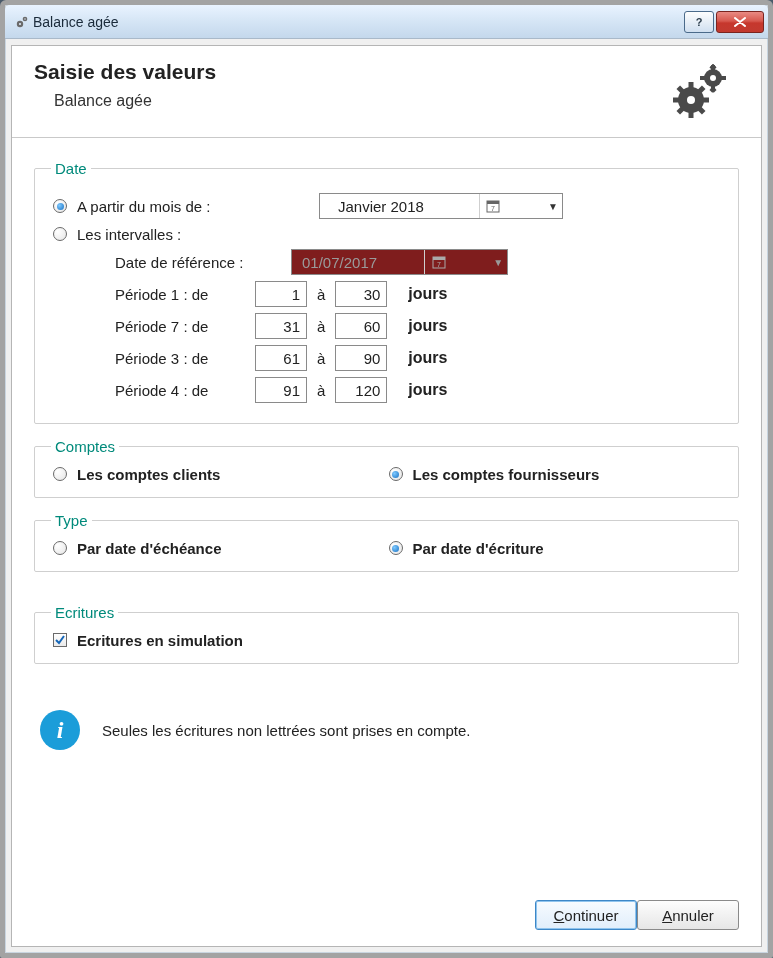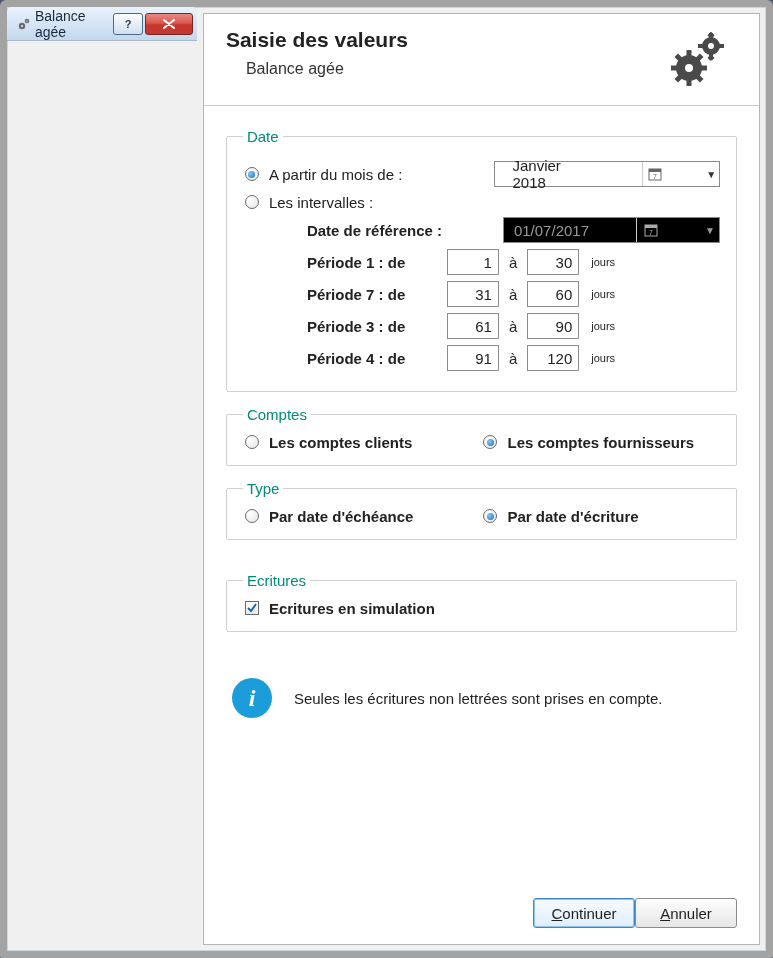--- a/index.html
+++ b/index.html
@@ -10,24 +10,25 @@
     color: #222;
     background: #4a5a6a;
     display:flex;
     align-items:flex-start;
     justify-content:center;
   }
   .window {
     width: 773px;
     height: 958px;
     background: #f0f0f0;
-    border: 7px solid #a3a3a3;
+    border: 5px solid #a3a3a3;
     border-radius: 6px 6px 2px 2px;
     box-shadow: 0 0 0 1px #c9d5e0 inset;
     display:flex;
+    flex-direction:column;
   }
   .titlebar {
     height: 34px;
     background: linear-gradient(to bottom, #e9f3ff 0%, #d5e5f5 50%, #c4d8ec 100%);
     border-bottom: 1px solid #a9b9c9;
     display:flex;
     align-items:center;
     padding: 0 0 0 6px;
     border-radius: 5px 5px 0 0;
   }
@@ -95,29 +96,29 @@
   .check.selected .outer svg { display:block; }
   .check .outer svg { display:none; }
   .lbl { font-size:15px; color:#222; }
   .datepick {
     display:flex; align-items:center;
     border:1px solid #8a8a8a; background:#fff; height:26px;gap:37px;
   }
   .datepick .dp-text { padding:0 18px; font-size:15px; }
   .datepick .dp-icon { width:28px; border-left:1px solid #cfcfcf; display:flex; align-items:center; justify-content:center; height:100%; }
   .datepick .dp-drop { width:18px; display:flex; align-items:center; justify-content:center; font-size:10px; color:#333; }
-  .datepick.disabled { background:#000000;margin-left:20px; }
+  .datepick.disabled { background:#7f1d1d; }
   .datepick.disabled .dp-text, .datepick.disabled .dp-icon, .datepick.disabled .dp-drop { color:#9a9a9a; }
   .nbox {
     width:52px; height:26px; border:1px solid #8a8a8a; background:#fff;
     display:flex; align-items:center; justify-content:flex-end; padding-right:6px; font-size:15px;
   }
-  .jours { margin-left:12px; font-size:11px; }
+  .jours { margin-left:21px; font-size:16px;font-weight:bold; }
   .periods { margin-left:64px; }
-  .periods .row .plabel { width:140px;font-weight:bold; }
+  .periods .row .plabel { width:140px; }
   .periods .row .a { margin:0 10px; }
   .two-col { display:flex; }
   .two-col .col { flex:1; display:flex; align-items:center;font-weight:bold; }
   .info-row { display:flex; align-items:center; margin-top:32px; }
   .info-badge {
     width:40px; height:40px; border-radius:50%; background:#1b9dd9;
     display:flex; align-items:center; justify-content:center; margin-right:22px;
     margin-left:6px;
   }
   .info-badge svg text { font-family: Georgia, serif; font-style:italic; font-weight:bold; }

